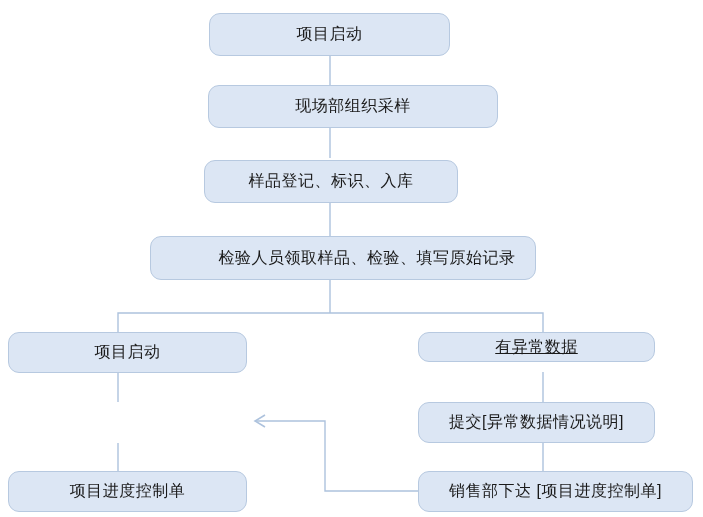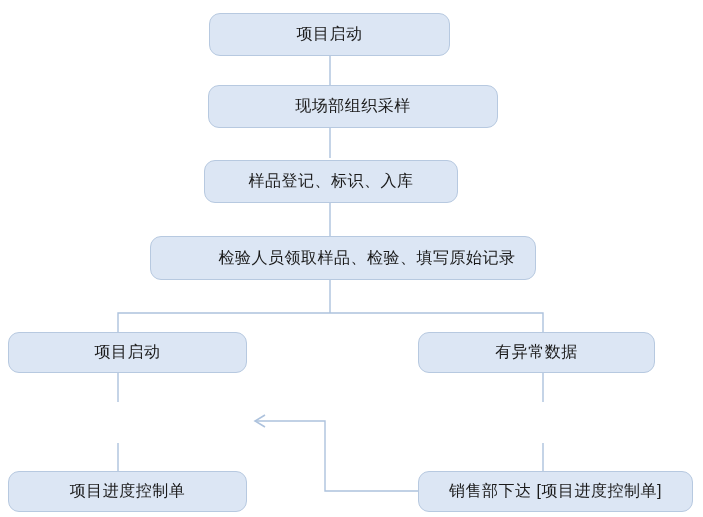--- a/index.html
+++ b/index.html
@@ -100,25 +100,28 @@
   </div>
 
   <div class="node" style="left:150px; top:236px; width:386px; height:44px;padding-left:48px;">
     <span class="node-label">检验人员领取样品、检验、填写原始记录</span>
   </div>
 
   <div class="node" style="left:8px; top:332px; width:239px; height:41px;">
     <span class="node-label">项目启动</span>
   </div>
 
-  <div class="node" style="left:418px; top:332px; width:237px; height:41px;">
+  <div class="node" style="left:418px; top:332px; width:237px; height:30px;text-decoration:underline;">
     <span class="node-label">有异常数据</span>
   </div>
 
 
+  <div class="node" style="left:418px; top:402px; width:237px; height:41px;">
+    <span class="node-label">提交[异常数据情况说明]</span>
+  </div>
 
   <div class="node" style="left:8px; top:471px; width:239px; height:41px;">
     <span class="node-label">项目进度控制单</span>
   </div>
 
   <div class="node" style="left:418px; top:471px; width:275px; height:41px;">
     <span class="node-label">销售部下达 [项目进度控制单]</span>
   </div>
 
 </div>

